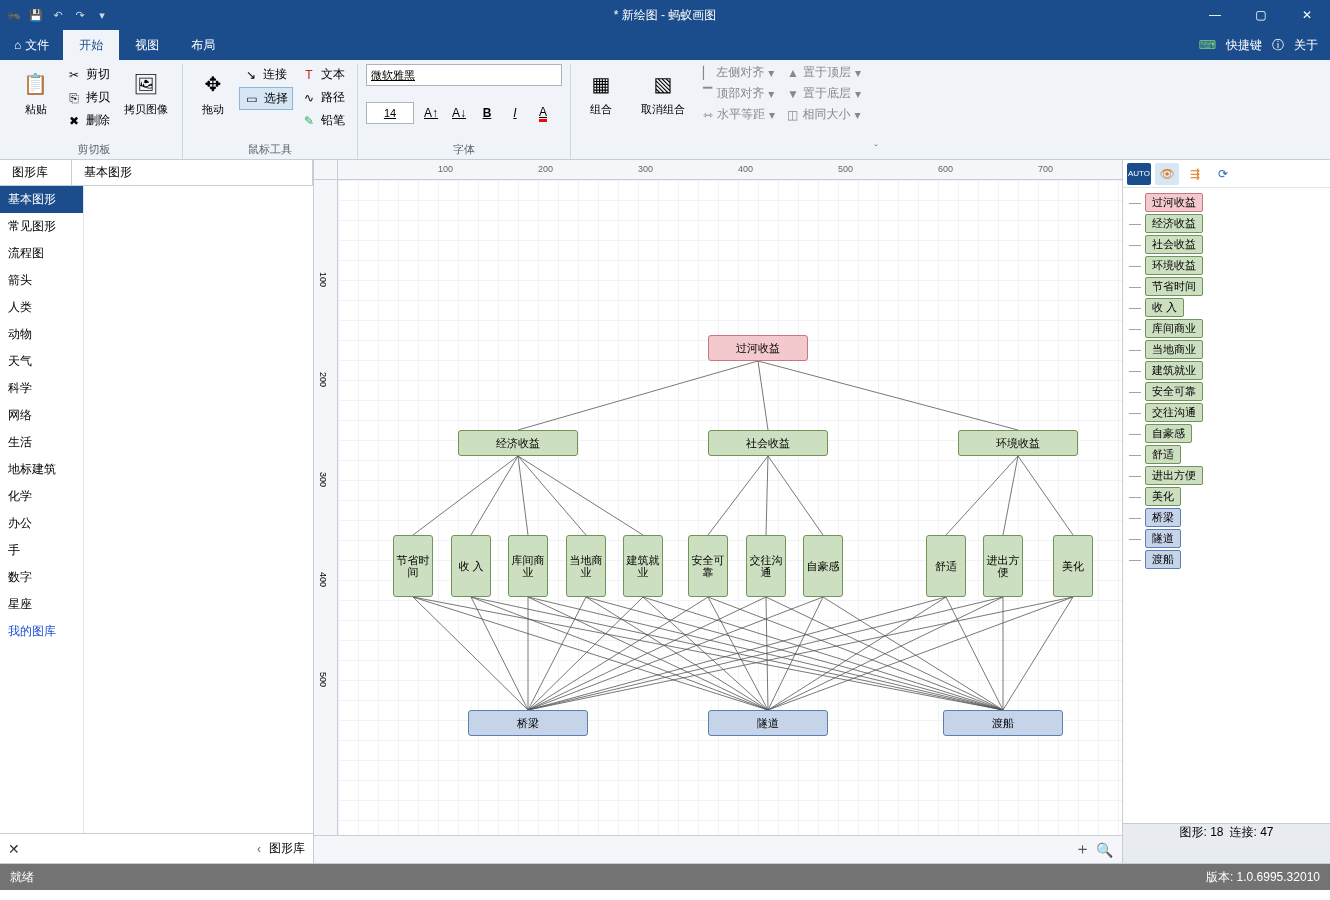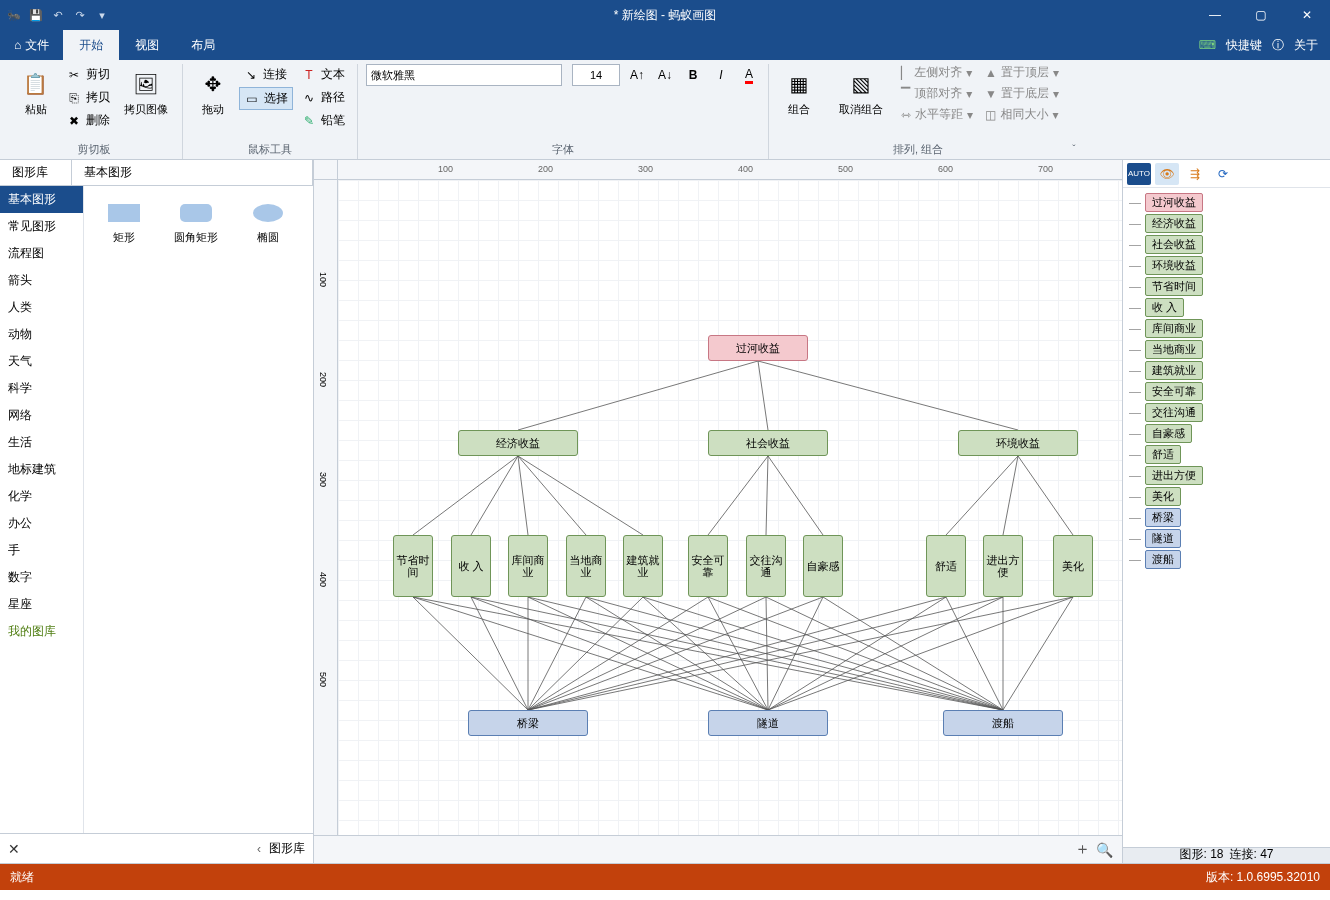--- a/index.html
+++ b/index.html
@@ -38,21 +38,21 @@
 .ribbon-collapse{width:14px;border:none;display:flex;align-items:flex-end;justify-content:center;color:#5a6470;padding-bottom:4px;font-size:10px;}
 .workspace{display:flex;height:704px;border-bottom:1px solid #c5cdd7;}
 .leftpanel{width:314px;border-right:1px solid #c5cdd7;display:flex;flex-direction:column;background:#fff;}
 .lp-tabs{height:26px;display:flex;border-bottom:1px solid #c5cdd7;}
 .lp-tab{padding:0 12px;display:flex;align-items:center;border-right:1px solid #c5cdd7;font-size:12px;cursor:pointer;}
 .lp-tab.first{width:72px;}
 .lp-body{flex:1;display:flex;overflow:hidden;}
 .catlist{width:84px;border-right:1px solid #e0e4ea;overflow-y:auto;}
 .catitem{padding:5px 8px;font-size:12px;cursor:pointer;}
 .catitem.active{background:#1b4d8c;color:#fff;}
-.catitem.mine{color:#4d7c0f;}
+.catitem.mine{color:#1d4ed8;}
 .shapegrid{flex:1;overflow-y:auto;padding:8px 4px;}
 .shaperow{display:flex;}
 .shapecell{width:72px;display:flex;flex-direction:column;align-items:center;gap:4px;padding:6px 0;cursor:pointer;}
 .shapecell .sicon{width:36px;height:26px;display:flex;align-items:center;justify-content:center;}
 .shapecell span{font-size:11px;}
 .lp-footer{height:30px;border-top:1px solid #c5cdd7;display:flex;align-items:center;gap:8px;padding:0 8px;font-size:12px;}
 .lp-footer .close{color:#333;cursor:pointer;font-size:14px;}
 .lp-footer .back{color:#666;}
 .canvas-area{flex:1;position:relative;background:#fff;overflow:hidden;}
 .ruler-h{position:absolute;top:0;left:24px;right:0;height:20px;background:#f4f6f9;border-bottom:1px solid #c5cdd7;font-size:9px;color:#666;}
@@ -72,22 +72,22 @@
 .out-toolbar{height:28px;display:flex;align-items:center;gap:4px;padding:0 4px;border-bottom:1px solid #e0e4ea;}
 .out-tbtn{width:24px;height:22px;display:flex;align-items:center;justify-content:center;cursor:pointer;border-radius:2px;}
 .out-tbtn.active{background:#d6e6f5;}
 .out-tree{flex:1;overflow-y:auto;padding:4px 6px;}
 .out-item{display:flex;align-items:center;gap:4px;padding:1px 0;font-size:11px;}
 .out-item .dash{color:#999;}
 .out-item .chip{padding:1px 6px;border:1px solid;border-radius:2px;font-size:11px;}
 .chip.pink{background:#f4c9ce;border-color:#c77784;}
 .chip.green{background:#cddfc1;border-color:#6f9558;}
 .chip.blue{background:#c6d4ea;border-color:#5b7fb3;}
-.out-status{height:16px;border-top:1px solid #c5cdd7;background:#e8ecf1;display:flex;align-items:flex-end;justify-content:center;font-size:11px;gap:6px;}
-.statusbar{height:26px;background:#c2410c;color:#fff;display:flex;align-items:center;padding:0 10px;font-size:11px;}
+.out-status{height:40px;border-top:1px solid #c5cdd7;background:#e8ecf1;display:flex;align-items:flex-start;justify-content:center;font-size:11px;gap:6px;}
+.statusbar{height:26px;background:#737373;color:#fff;display:flex;align-items:center;padding:0 10px;font-size:11px;}
 .statusbar .right{margin-left:auto;}
 svg{overflow:visible;}
 </style>
 </head>
 <body>
 
 <div class="titlebar">
   <div class="qat">
     <span class="qat-icon">🐜</span>
     <span class="qat-icon">💾</span>
@@ -177,21 +177,21 @@
         <div class="smbtn">
             <span class="glyph" style="color:#2a6;">✎</span>
             <span>铅笔</span>
           </div>
       </div>
     </div>
     <div class="rgroup-label">鼠标工具</div>
   </div>
 
   <div class="rgroup">
-    <div class="rgroup-body" style="flex-direction:row;gap:10px;">
+    <div class="rgroup-body" style="flex-direction:column;gap:16px;text-decoration:underline;">
       <input class="fontcombo" value="微软雅黑" style="">
       <div class="fontrow">
         <input class="sizecombo" value="14" style="">
         <div class="fbtn">A↑</div>
         <div class="fbtn">A↓</div>
         <div class="fbtn">
             <b>B</b>
           </div>
         <div class="fbtn">
             <i>I</i>
@@ -245,21 +245,20 @@
               <span>▾</span>
             </div>
           <div class="align-item">
               <span>◫</span>
               <span>相同大小</span>
               <span>▾</span>
             </div>
         </div>
       </div>
     </div>
-    <div class="rgroup-label">排列, 组合</div>
   </div>
   <div class="ribbon-collapse">ˇ</div>
 </div>
 
 <div class="workspace">
 
   <div class="leftpanel">
     <div class="lp-tabs">
       <div class="lp-tab first">图形库</div>
       <div class="lp-tab" style="flex:1">基本图形</div>
@@ -278,46 +277,20 @@
           <div class="catitem">生活</div>
           <div class="catitem">地标建筑</div>
           <div class="catitem">化学</div>
           <div class="catitem">办公</div>
           <div class="catitem">手</div>
           <div class="catitem">数字</div>
           <div class="catitem">星座</div>
           <div class="catitem mine">我的图库</div>
         </div>
       <div class="shapegrid" id="shapegrid">
-          <div class="shaperow">
-            <div class="shapecell">
-              <div class="sicon">
-                <svg width="36" height="22">
-                  <rect x="2" y="2" width="32" height="18" fill="#a9c7e8"></rect>
-                </svg>
-              </div>
-              <span>矩形</span>
-            </div>
-            <div class="shapecell">
-              <div class="sicon">
-                <svg width="36" height="22">
-                  <rect x="2" y="2" width="32" height="18" rx="5" fill="#a9c7e8"></rect>
-                </svg>
-              </div>
-              <span>圆角矩形</span>
-            </div>
-            <div class="shapecell">
-              <div class="sicon">
-                <svg width="36" height="22">
-                  <ellipse cx="18" cy="11" rx="15" ry="9" fill="#a9c7e8"></ellipse>
-                </svg>
-              </div>
-              <span>椭圆</span>
-            </div>
-          </div>
         </div>
     </div>
     <div class="lp-footer">
       <span class="close">✕</span>
       <span style="flex:1"></span>
       <span class="back">‹</span>
       <span>图形库</span>
     </div>
   </div>
 

